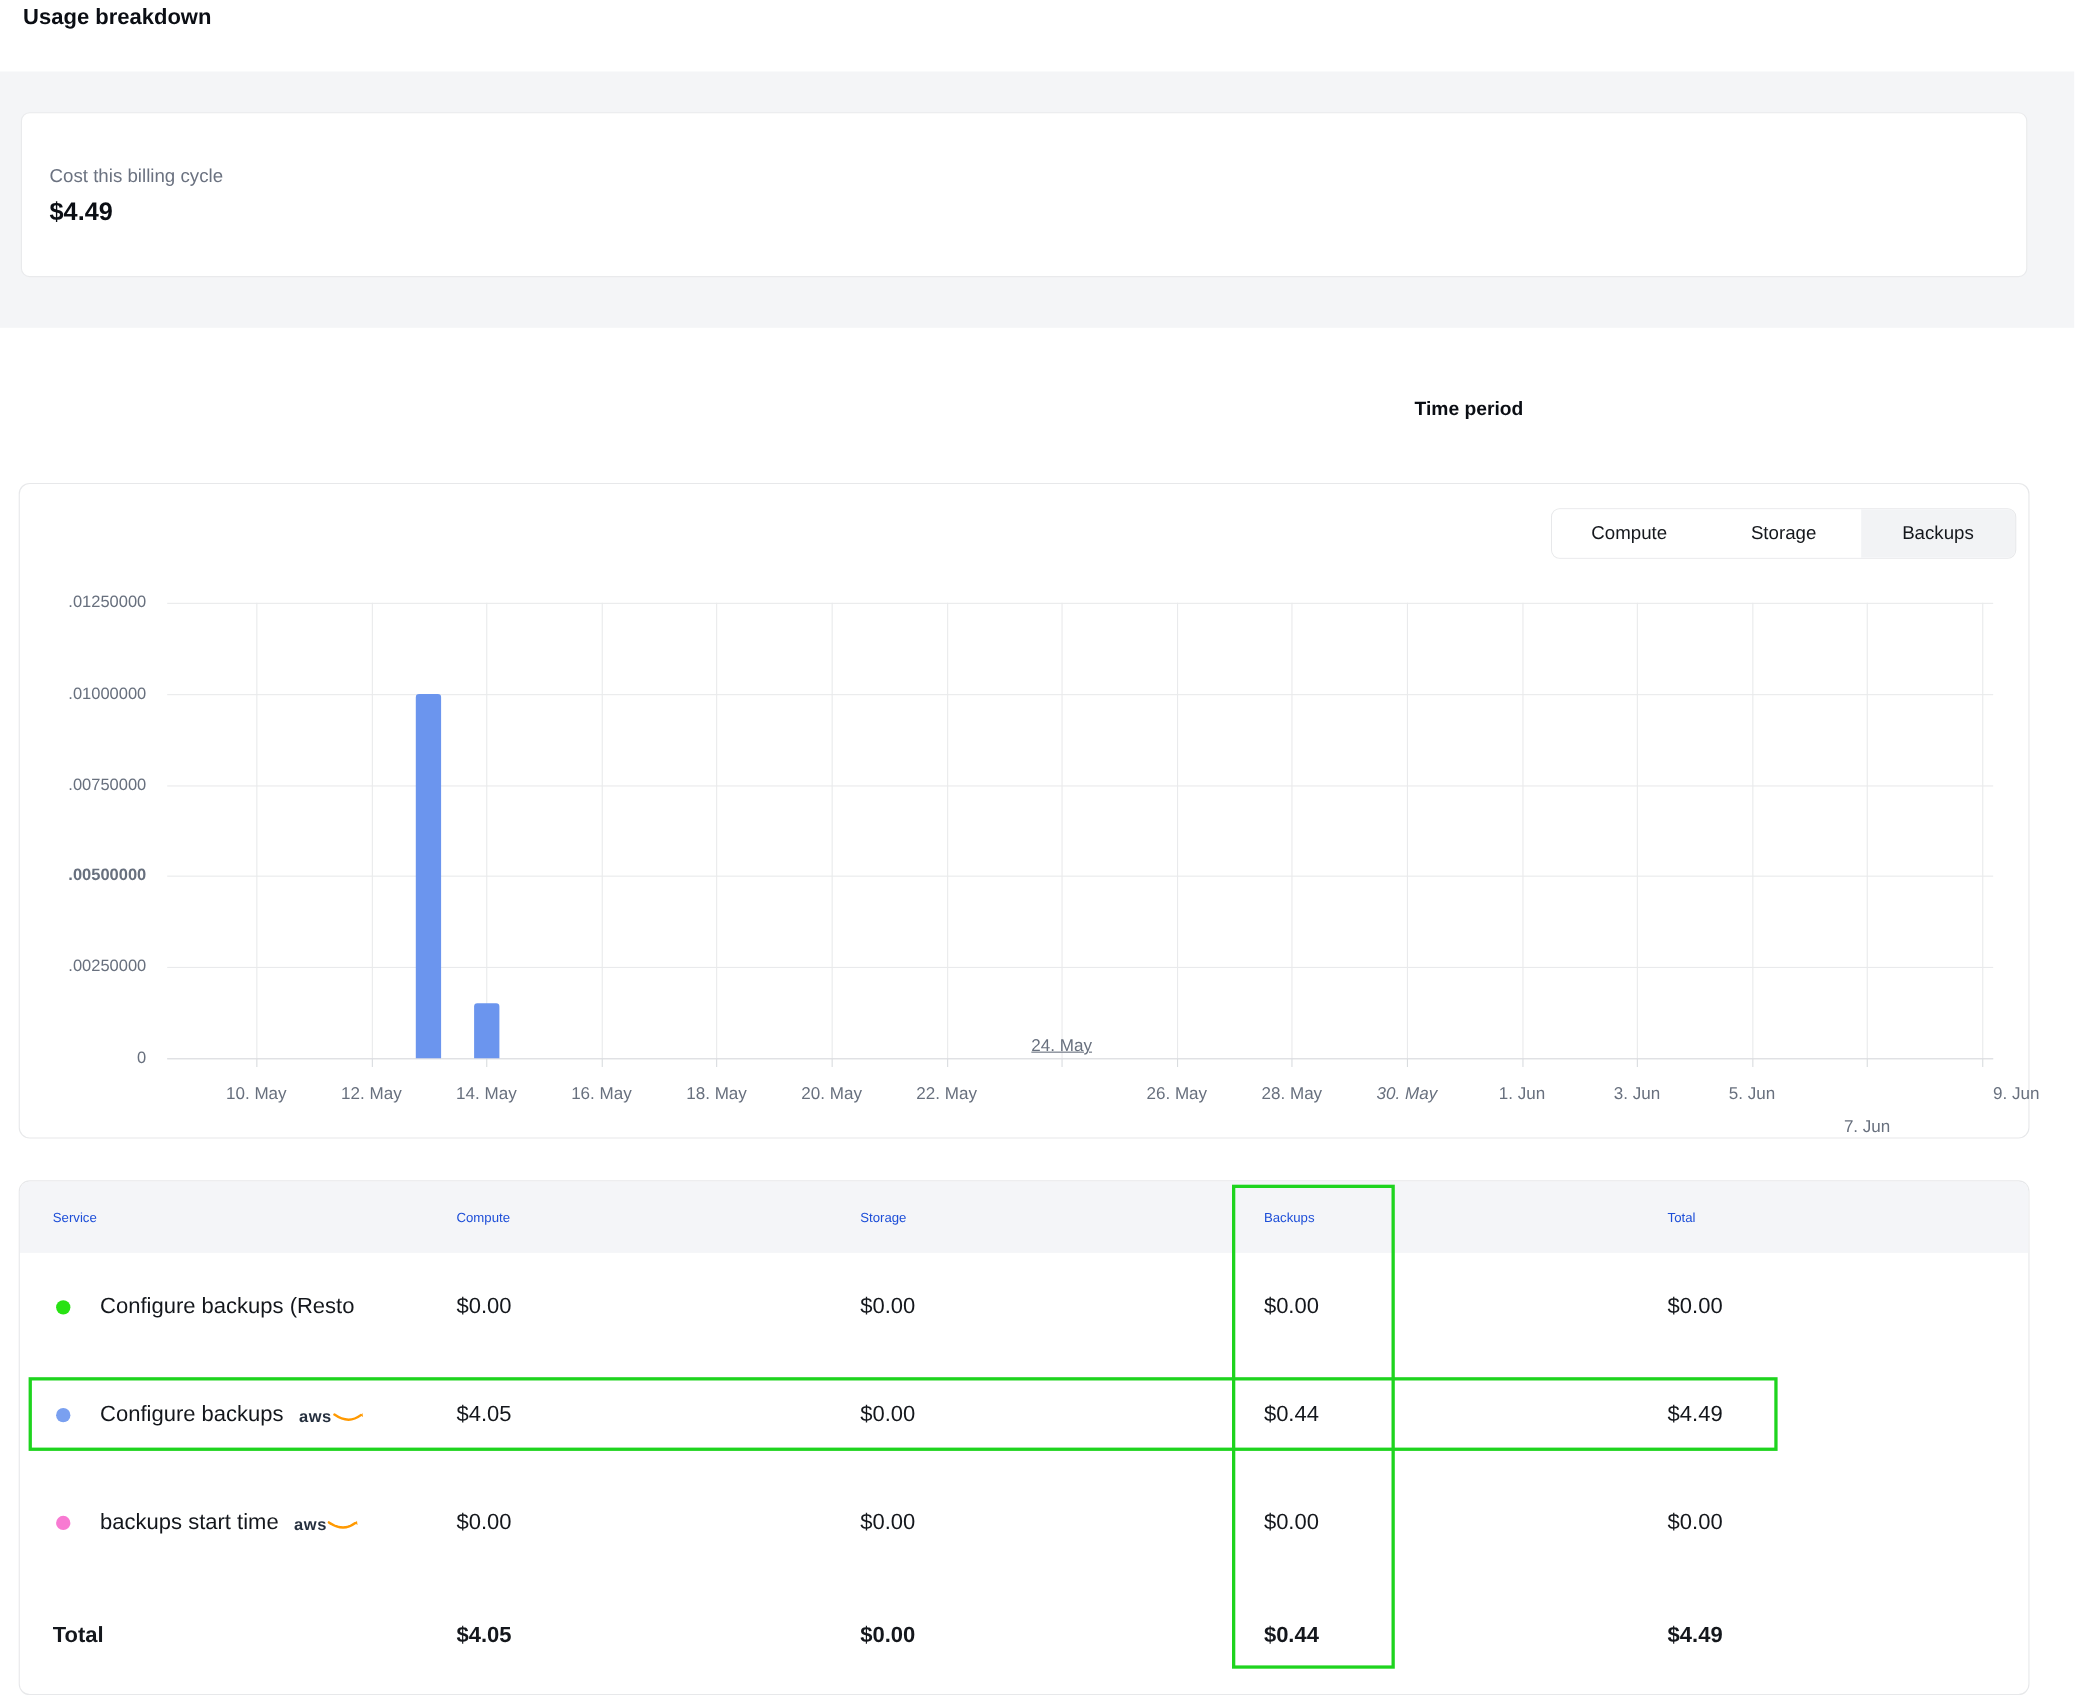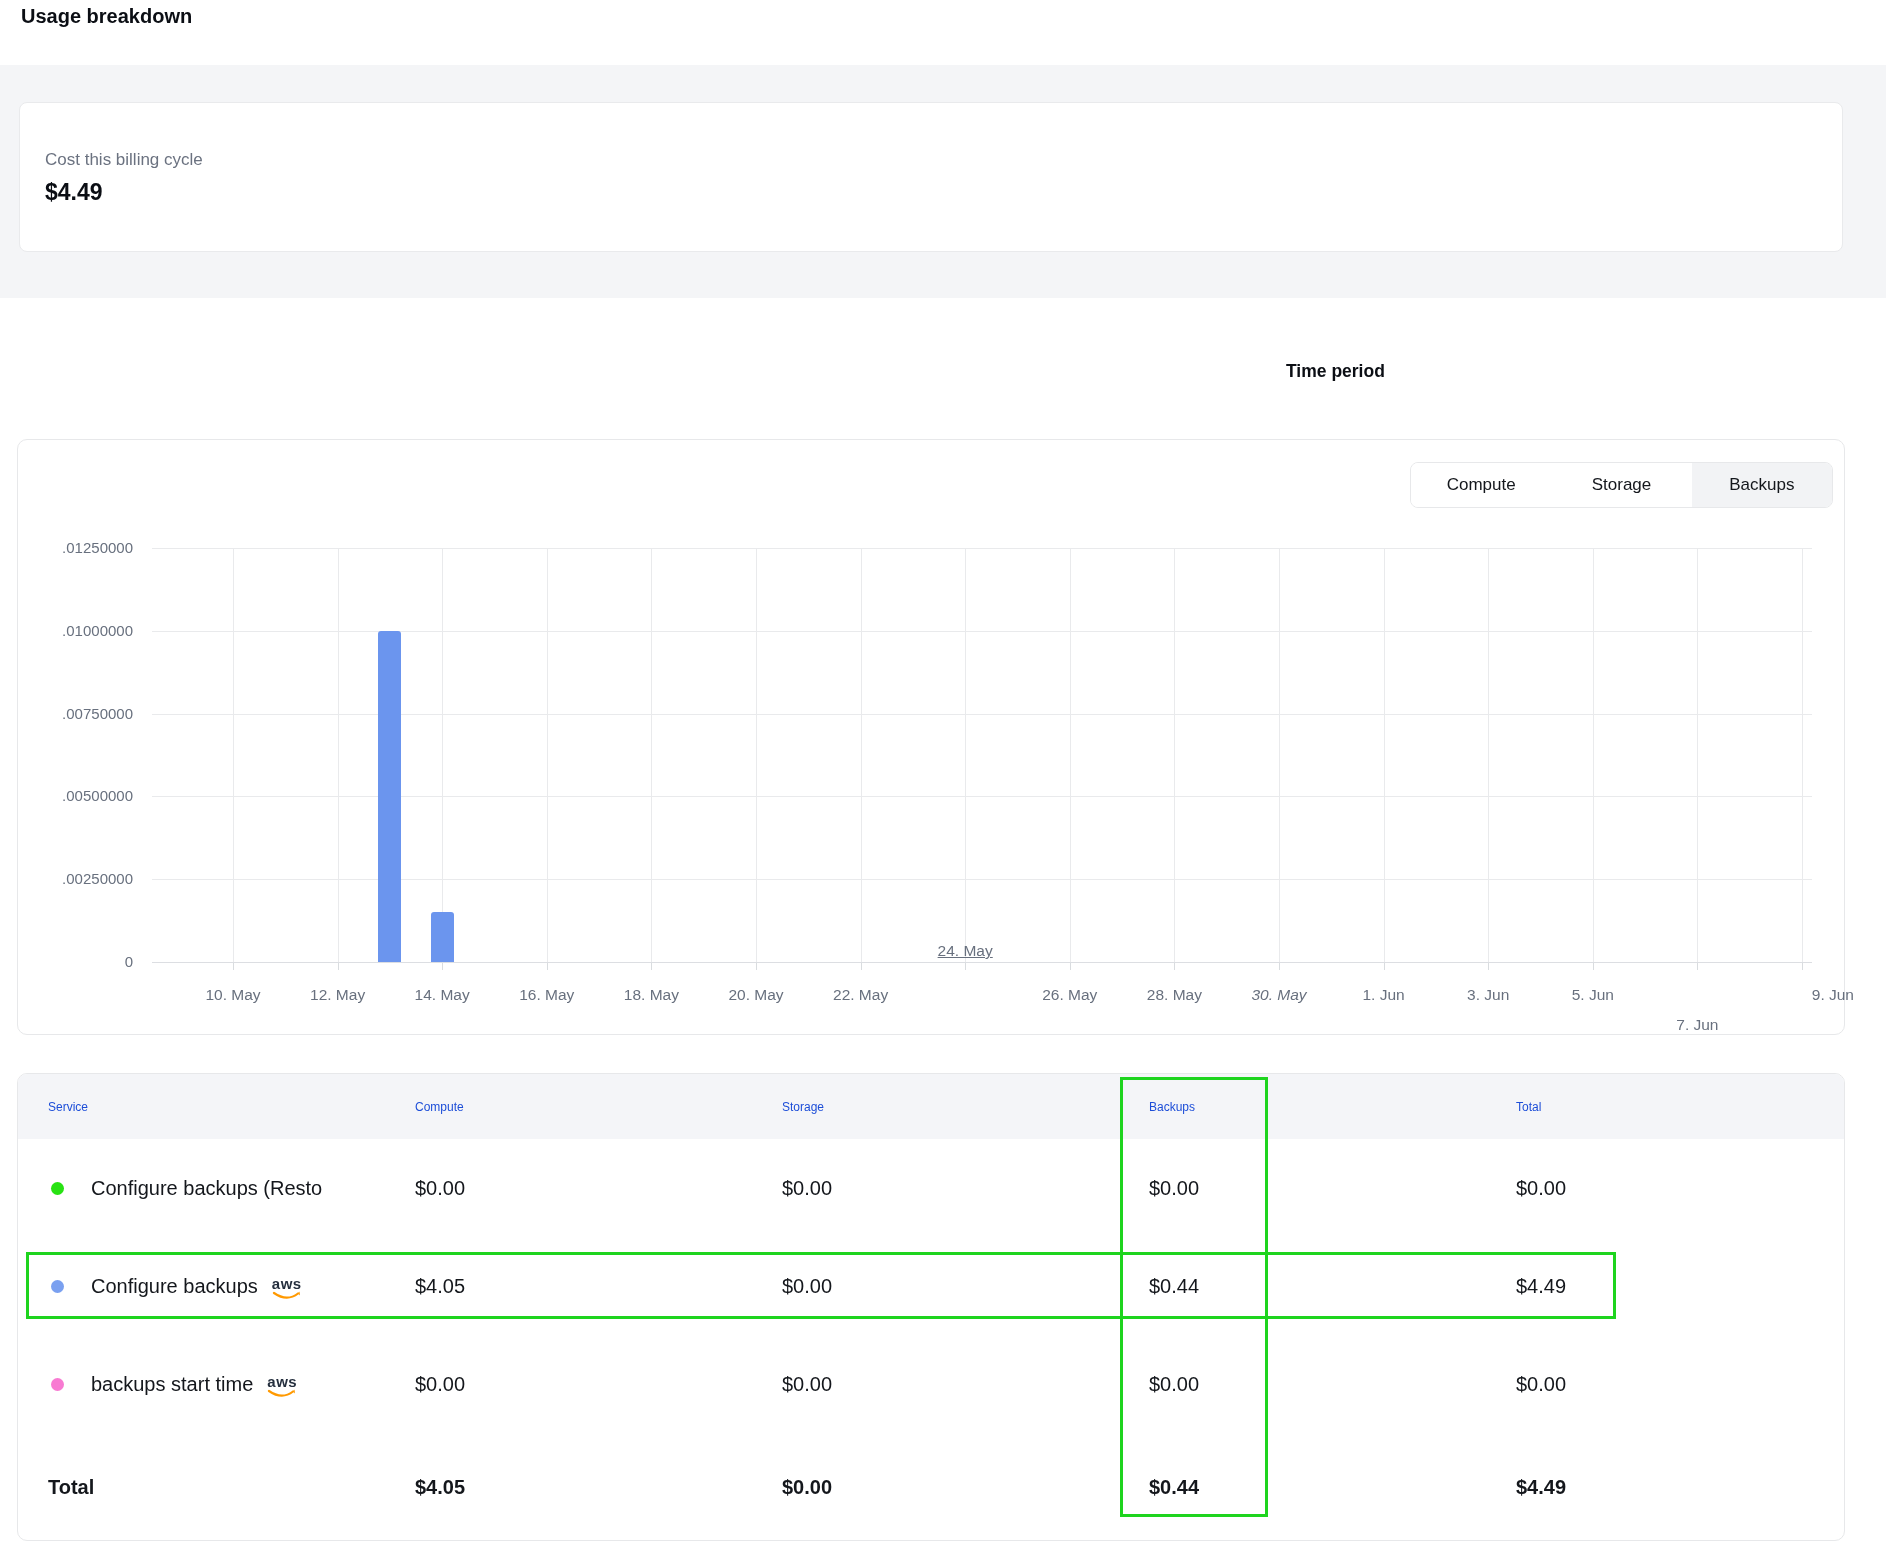--- a/index.html
+++ b/index.html
@@ -36,21 +36,21 @@
   
   .table-card{left:17px;top:1073px;width:1828px;height:468px;background:#fff;border:1px solid #e7e8ea;border-radius:10px;box-sizing:border-box;overflow:hidden;}
   .thead{position:absolute;left:0;top:0;width:100%;height:65px;background:#f4f5f8;}
   .th{position:absolute;top:0;height:65px;display:flex;align-items:center;font-size:12px;font-weight:500;color:#1d4ed8;}
   .trow{position:absolute;left:0;width:100%;height:98px;}
   .trow-total{position:absolute;left:0;width:100%;height:109px;}
   .cell{position:absolute;top:0;height:100%;display:flex;align-items:center;font-size:20px;color:#14171c;}
   .cell.bold{font-weight:700;}
   .dot{position:absolute;width:13px;height:13px;border-radius:50%;top:50%;margin-top:-6.5px;}
   .service-cell{position:absolute;top:0;height:100%;display:flex;align-items:center;font-size:20px;color:#14171c;white-space:nowrap;overflow:hidden;}
-  .aws-badge{display:inline-flex;flex-direction:column;align-items:center;margin-left:14px;line-height:1;position:relative;top:2px;}
+  .aws-badge{display:inline-flex;align-items:center;margin-left:14px;line-height:1;position:relative;top:2px;}
   .aws-text{font-size:15px;font-weight:700;color:#252f3e;letter-spacing:0.5px;}
   
   .annotation-box{position:absolute;border:3px solid #1ed41e;box-sizing:border-box;pointer-events:none;background:transparent;}
 </style>
 </head>
 <body>
 
 <div id="app">
 
   <div class="abs page-title">Usage breakdown</div>
@@ -70,21 +70,21 @@
       <div class="tab selected">Backups</div>
     </div>
   <div id="chart-layer">
       <div class="hgrid" style="left: 152px; top: 548px; width: 1660px;"></div>
       <div class="ylab" style="left: 23px; top: 539px;">.01250000</div>
       <div class="hgrid" style="left: 152px; top: 630.8px; width: 1660px;"></div>
       <div class="ylab" style="left: 23px; top: 621.8px;">.01000000</div>
       <div class="hgrid" style="left: 152px; top: 713.6px; width: 1660px;"></div>
       <div class="ylab" style="left: 23px; top: 704.6px;">.00750000</div>
       <div class="hgrid" style="left: 152px; top: 796.4px; width: 1660px;"></div>
-      <div class="ylab" style="left: 23px; top: 787.4px;">.00500000</div>
+      <div class="ylab" style="left: 23px; top: 787.4px; font-weight: bold;">.00500000</div>
       <div class="hgrid" style="left: 152px; top: 879.2px; width: 1660px;"></div>
       <div class="ylab" style="left: 23px; top: 870.2px;">.00250000</div>
       <div class="hgrid" style="left: 152px; top: 962px; width: 1660px;"></div>
       <div class="ylab" style="left: 23px; top: 953px;">0</div>
       <div class="vgrid" style="left: 233px; top: 548px; height: 414px;"></div>
       <div class="xtick" style="left: 233px; top: 962px;"></div>
       <div class="xlab" style="left: 181px; top: 986px;">10. May</div>
       <div class="vgrid" style="left: 337.6px; top: 548px; height: 414px;"></div>
       <div class="xtick" style="left: 337.6px; top: 962px;"></div>
       <div class="xlab" style="left: 285.6px; top: 986px;">12. May</div>

